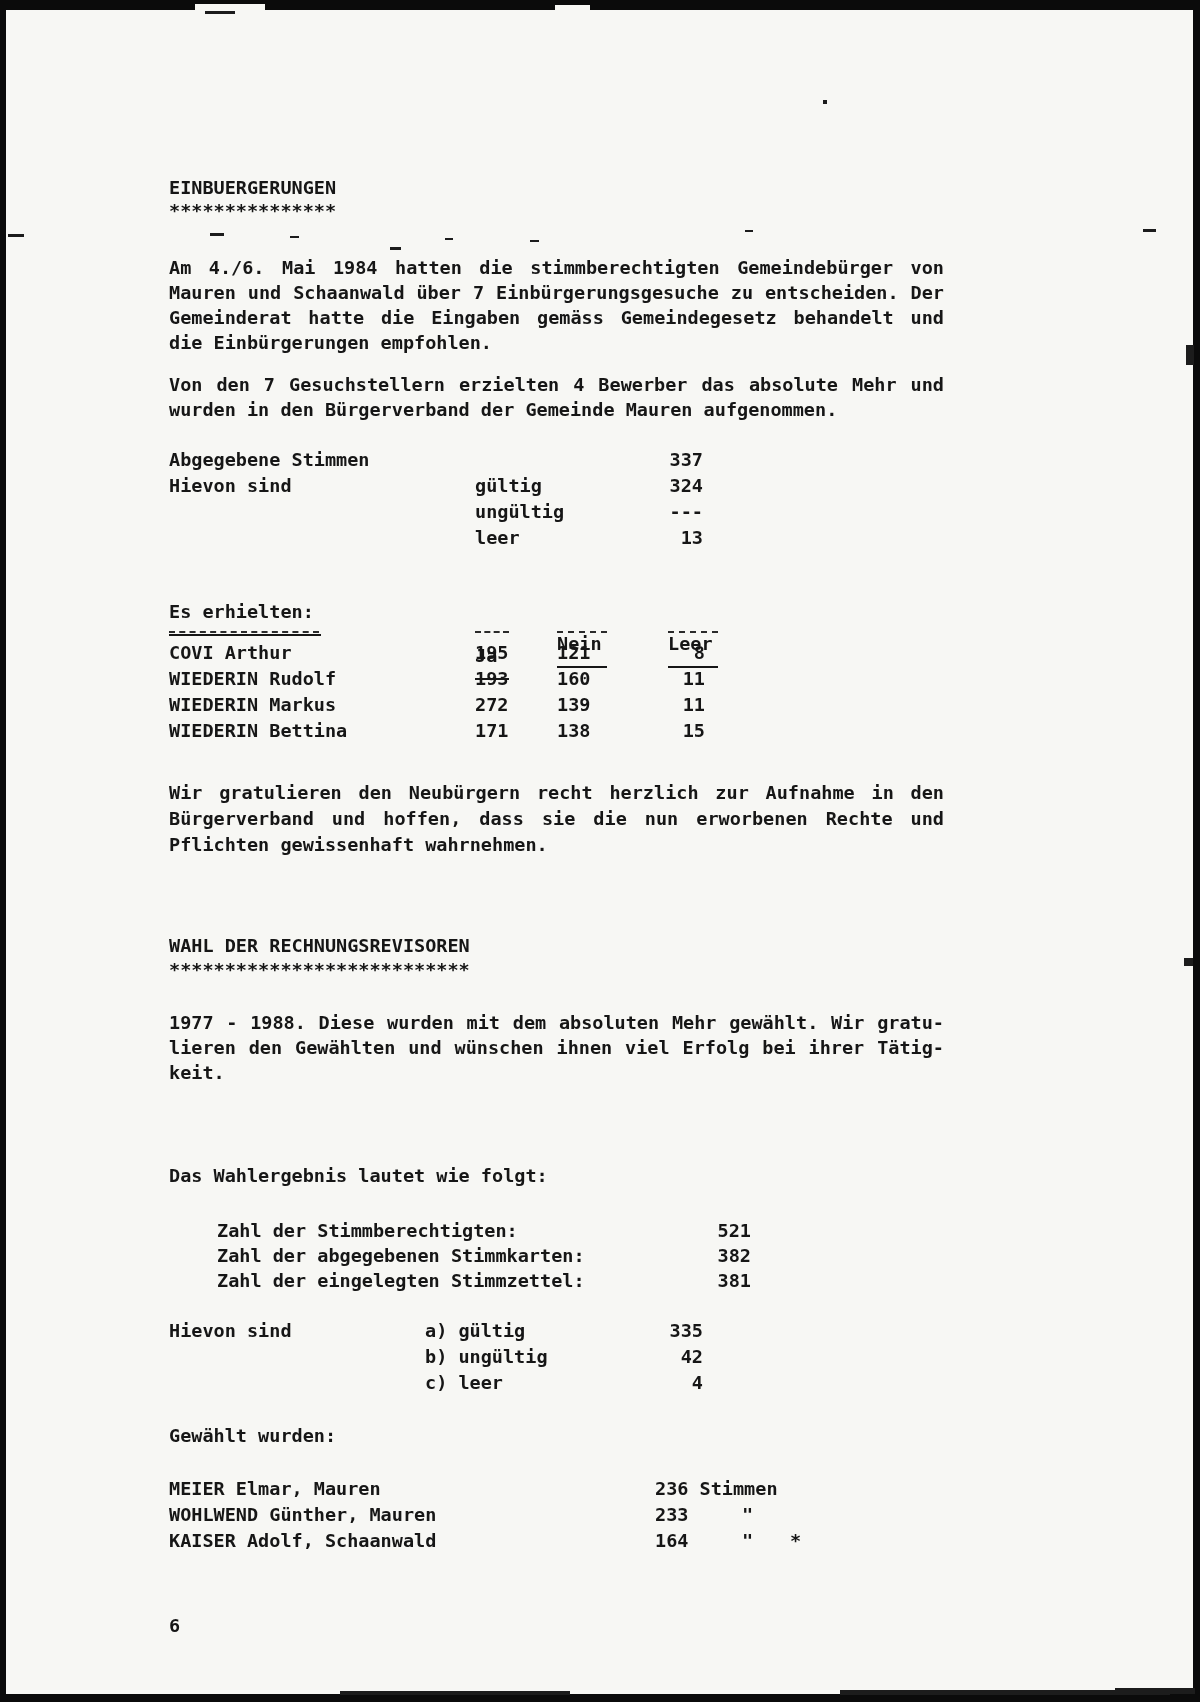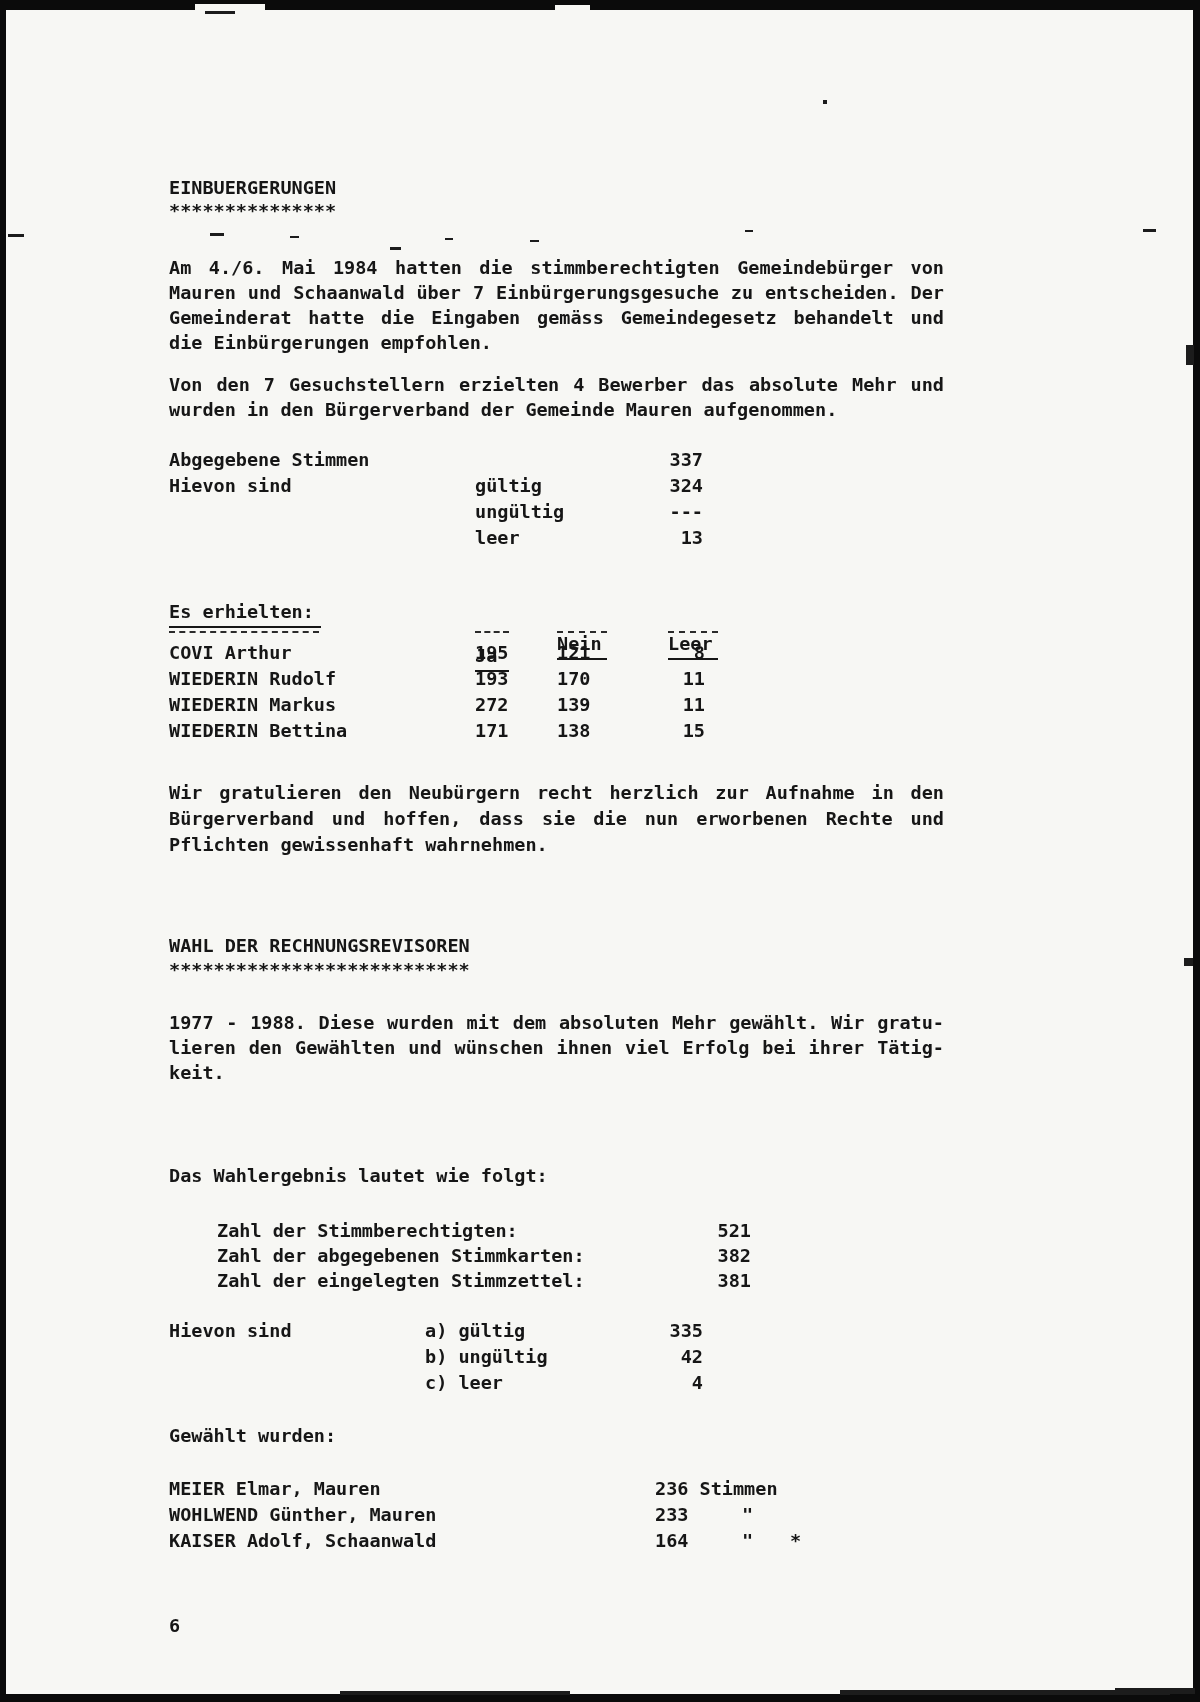--- a/index.html
+++ b/index.html
@@ -34,21 +34,21 @@
   .c-label{position:absolute;left:0;white-space:pre;}
   .c-sub{position:absolute;left:306px;white-space:pre;}
   .c-sub2{position:absolute;left:256px;white-space:pre;}
   .c-val{position:absolute;left:386px;width:148px;text-align:right;white-space:pre;}
   .c-ja{position:absolute;left:306px;white-space:pre;}
   .c-nein{position:absolute;left:388px;white-space:pre;}
   .c-leer{position:absolute;left:400px;width:136px;text-align:right;white-space:pre;}
   .c-votes{position:absolute;left:486px;white-space:pre;}
   .c-ditto{position:absolute;left:573px;white-space:pre;}
   .c-star{position:absolute;left:621px;white-space:pre;}
-  .hdr-u{display:inline-block;border-bottom:2.5px solid #161616;padding-bottom:4px;}
+  .hdr-u{display:inline-block;border-bottom:2.5px solid #161616;padding-bottom:12px;}
   .w150{width:152px;}
   .w34{width:34px;margin-top:44px;}
   .w50{width:50px;margin-top:32px;}
   .dashed-u{position:absolute;border-top:2px dashed #2a2a2a;height:0;}
 </style>
 </head>
 <body>
 
 <div class="page">
 
@@ -126,21 +126,21 @@
   <div class="abs" style="left:169px;top:640px;width:560px;">
     <div class="row">
       <span class="c-label">COVI Arthur</span>
       <span class="c-ja">195</span>
       <span class="c-nein">121</span>
       <span class="c-leer">8</span>
     </div>
     <div class="row">
       <span class="c-label">WIEDERIN Rudolf</span>
       <span class="c-ja">193</span>
-      <span class="c-nein">170</span>
+      <span class="c-nein">160</span>
       <span class="c-leer">11</span>
     </div>
     <div class="row">
       <span class="c-label">WIEDERIN Markus</span>
       <span class="c-ja">272</span>
       <span class="c-nein">139</span>
       <span class="c-leer">11</span>
     </div>
     <div class="row">
       <span class="c-label">WIEDERIN Bettina</span>

